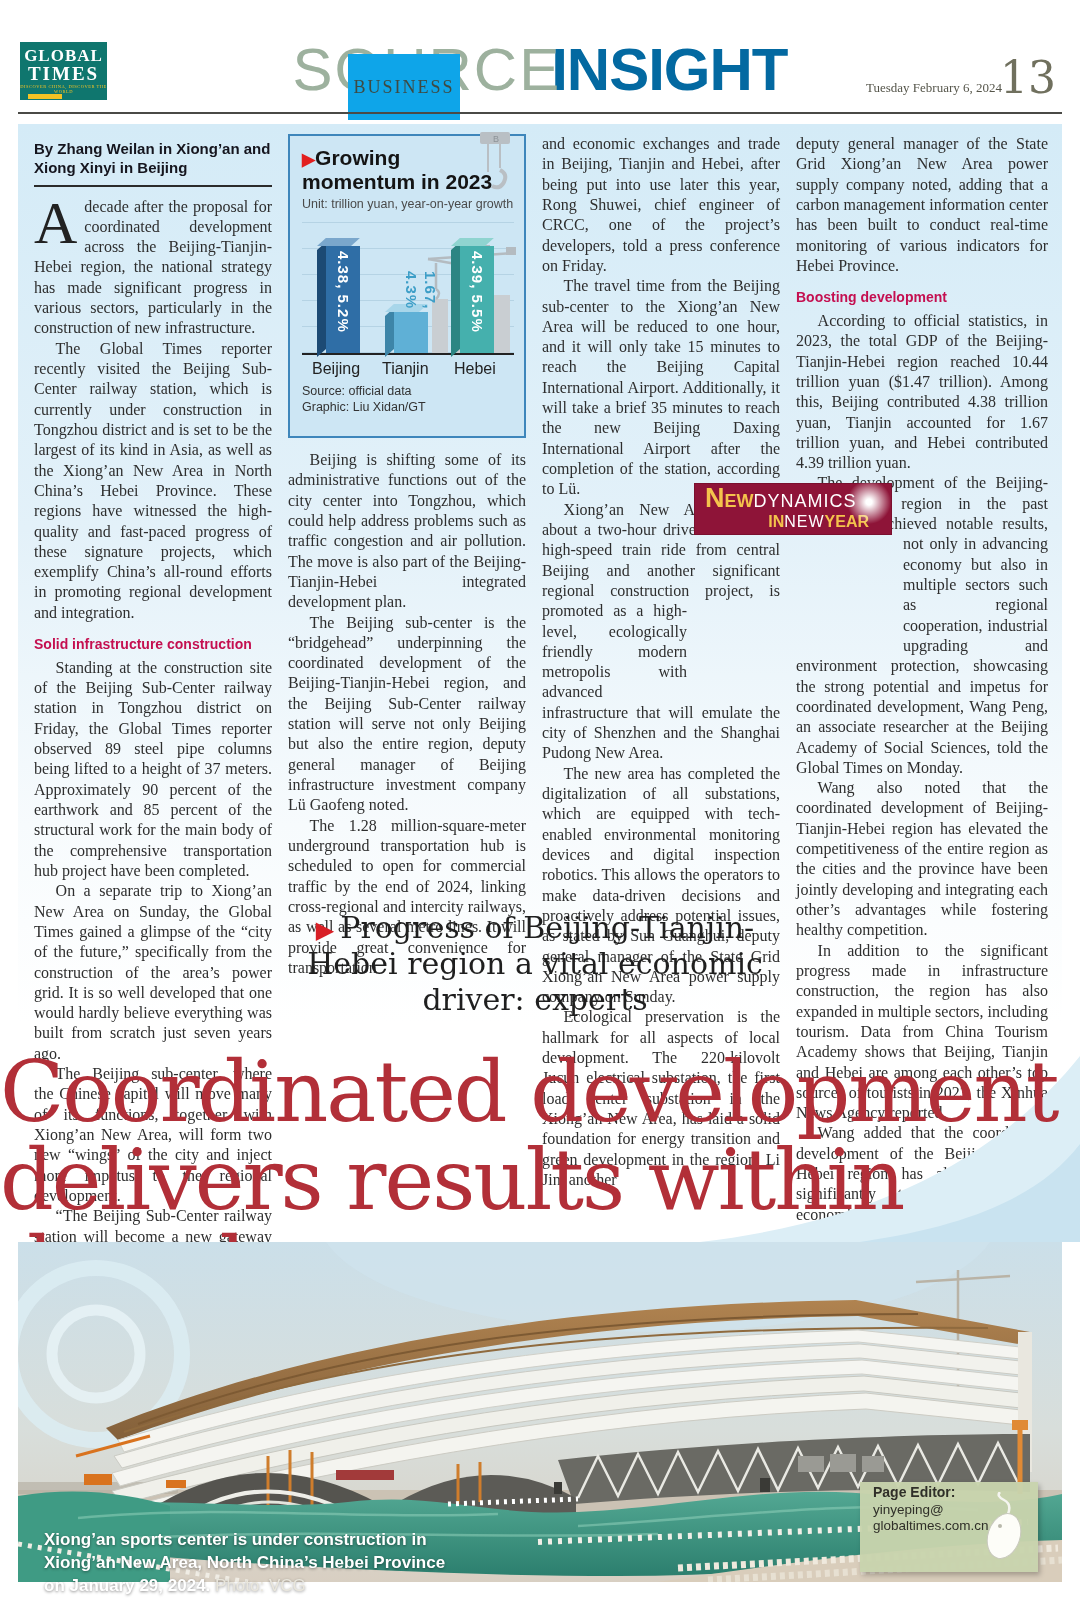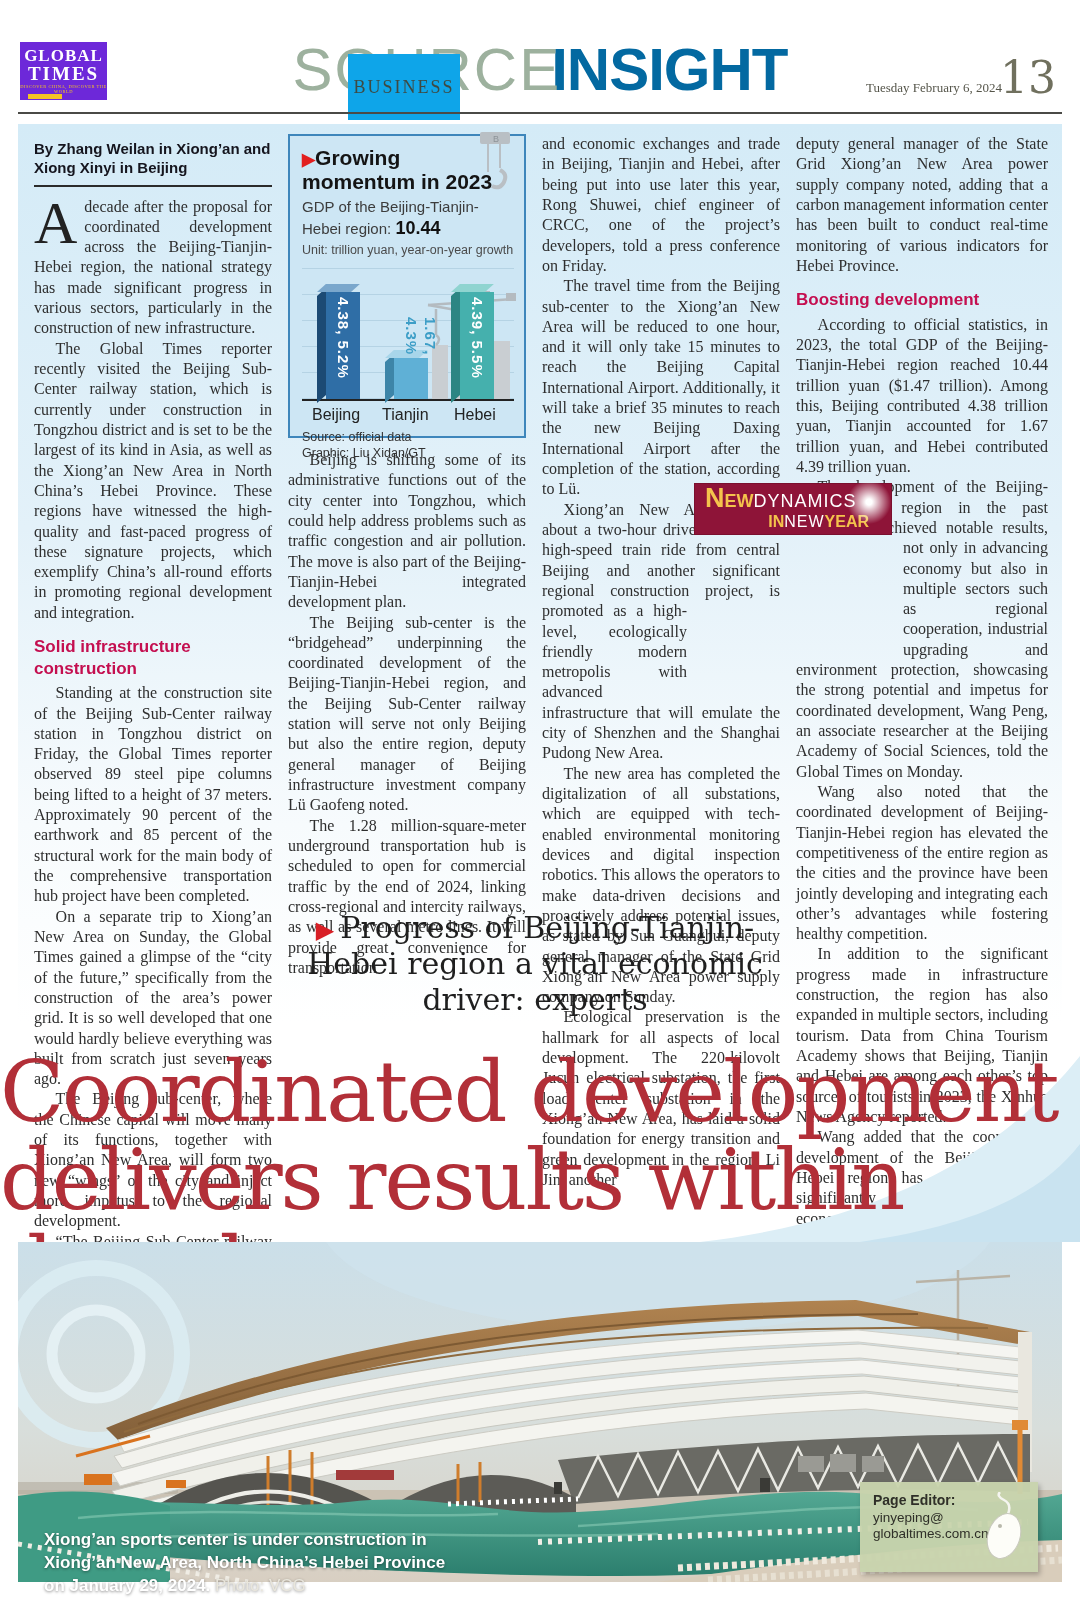--- a/index.html
+++ b/index.html
@@ -1,21 +1,21 @@
 <!DOCTYPE html>
 <html><head>
 <meta charset="utf-8">
 <style>
   html,body{margin:0;padding:0;}
   body{width:1080px;height:1598px;position:relative;background:#fff;
        font-family:"Liberation Serif",serif;overflow:hidden;}
   .abs{position:absolute;}
 
   
-  .logo{left:20px;top:42px;width:87px;height:58px;background:#6d28d9;color:#fff;
+  .logo{left:20px;top:42px;width:87px;height:58px;background:#0f766e;color:#fff;
         text-align:center;font-family:"Liberation Serif",serif;line-height:1;}
   .logo .l1{font-size:17px;font-weight:bold;letter-spacing:1px;margin-top:5px;}
   .logo .bar{height:5px;background:#f4c325;margin:1px 8px;}
   .logo .l2{font-size:19px;font-weight:bold;letter-spacing:2px;}
   .logo .tag{font-size:4.5px;color:#f4c325;letter-spacing:.5px;margin-top:2px;}
   .masthead{left:0;top:38px;width:1080px;height:64px;text-align:center;white-space:nowrap;}
   .mh-source{font-family:"Liberation Sans",sans-serif;font-size:60px;font-weight:400;
              color:#9db19e;letter-spacing:2px;position:relative;display:inline-block;line-height:64px;}
   .mh-business{position:absolute;left:56px;top:16px;background:#0ea5e9;padding:1px 5px;
                font-family:"Liberation Serif",serif;font-size:18px;letter-spacing:2px;color:#3e4a42;}
@@ -28,21 +28,21 @@
   
   .panel{left:18px;top:124px;width:1044px;height:898px;
          background:linear-gradient(#d4ebf7 0%,#e3f1f9 45%,#f7fbfd 78%,#ffffff 100%);}
   .col{position:absolute;font-size:16px;line-height:1.27;color:#2e2e2e;text-align:justify;}
   .col p{margin:0;}
   .col p.ind{text-indent:1.35em;}
   .byline{font-family:"Liberation Sans",sans-serif;font-weight:700;font-size:15px;
           color:#15151e;text-align:left;line-height:1.25;}
   .byrule{height:2px;background:#2b2b2b;margin:7px 0 10px 0;}
   .dropcap{float:left;font-size:60px;line-height:48px;padding:2px 7px 0 0;color:#222;}
-  .subhead{font-family:"Liberation Sans",sans-serif;font-weight:700;font-size:17px;
+  .subhead{font-family:"Liberation Sans",sans-serif;font-weight:700;font-size:14px;
            color:#c40f50;margin:13px 0 4px 0;text-align:left;}
 
   
   .chartbox{position:relative;width:100%;height:304px;background:#cde6f4;
             border:2px solid #3e86bb;box-sizing:border-box;padding:10px 10px 6px 12px;
             margin-bottom:12px;font-family:"Liberation Sans",sans-serif;text-align:left;}
   .c-title{font-size:21px;font-weight:700;color:#141414;line-height:1.12;width:200px;}
   .c-tri{color:#e21f1f;font-size:17px;}
   .c-sub{font-size:15px;color:#3c3c3c;margin-top:5px;line-height:1.25;width:215px;}
   .c-sub b{font-size:18px;color:#111;}
@@ -94,21 +94,21 @@
   .swoosh{position:absolute;right:0;top:0;width:1080px;height:216px;z-index:1;}
 
   
   .photo{left:18px;top:1242px;width:1044px;height:384px;overflow:hidden;}
   .caption{position:absolute;left:26px;bottom:28px;width:410px;z-index:6;
            font-family:"Liberation Sans",sans-serif;font-weight:700;font-size:17px;
            line-height:1.35;color:#fff;text-align:left;text-shadow:0 1px 3px rgba(0,0,0,.45);}
   .caption .credit{font-weight:400;color:#e9e6dc;}
   .editor{position:absolute;left:842px;top:240px;width:178px;height:90px;z-index:6;
           background:rgba(200,211,173,.96);box-shadow:2px 3px 5px rgba(0,0,0,.25);
-          font-family:"Liberation Sans",sans-serif;color:#2f2f28;padding:10px 0 0 13px;box-sizing:border-box;
+          font-family:"Liberation Sans",sans-serif;color:#2f2f28;padding:2px 0 0 13px;box-sizing:border-box;
           text-align:left;font-size:13.5px;line-height:1.25;}
   .editor .elabel{font-weight:700;font-size:14px;}
   .mouse{position:absolute;right:8px;top:10px;width:52px;height:70px;}
 </style>
 </head>
 <body>
 
 <div class="page abs" style="inset:0;">
 
   <div class="abs logo">
@@ -146,21 +146,20 @@
     <div class="col" style="left:270px;top:10px;width:238px;">
       <div class="chartbox">
         <svg class="abs" style="right:6px;top:-4px;" width="46" height="62" viewBox="0 0 46 62">
           <rect x="8" y="0" width="30" height="12" rx="2" fill="#b9bfc4"></rect>
           <text x="21" y="10" font-family="Liberation Sans" font-size="9" fill="#8d9398">B</text>
           <line x1="16" y1="12" x2="16" y2="40" stroke="#b9bfc4" stroke-width="2"></line>
           <line x1="28" y1="12" x2="28" y2="36" stroke="#b9bfc4" stroke-width="2"></line>
           <path d="M28,38 q8,4 4,12 q-4,8 -12,4" fill="none" stroke="#b9bfc4" stroke-width="4"></path>
         </svg>
         <div class="c-title"><span class="c-tri">▶</span><span>Growing momentum in 2023</span></div>
-        <div class="c-sub"><span>GDP of the Beijing-Tianjin-Hebei region: </span><b>10.44</b></div>
         <div class="c-unit">Unit: trillion yuan, year-on-year growth</div>
         <div class="plot">
           <svg class="abs" style="right:-4px;bottom:0;" width="96" height="116" viewBox="0 0 96 116">
             <g fill="#c9ced2">
               <rect x="10" y="62" width="16" height="54"></rect>
                 <rect x="30" y="46" width="20" height="70"></rect>
               <rect x="54" y="76" width="14" height="40"></rect>
                 <rect x="70" y="58" width="18" height="58"></rect>
             </g>
             <g stroke="#b4bbc0" fill="none" stroke-width="2.5">

